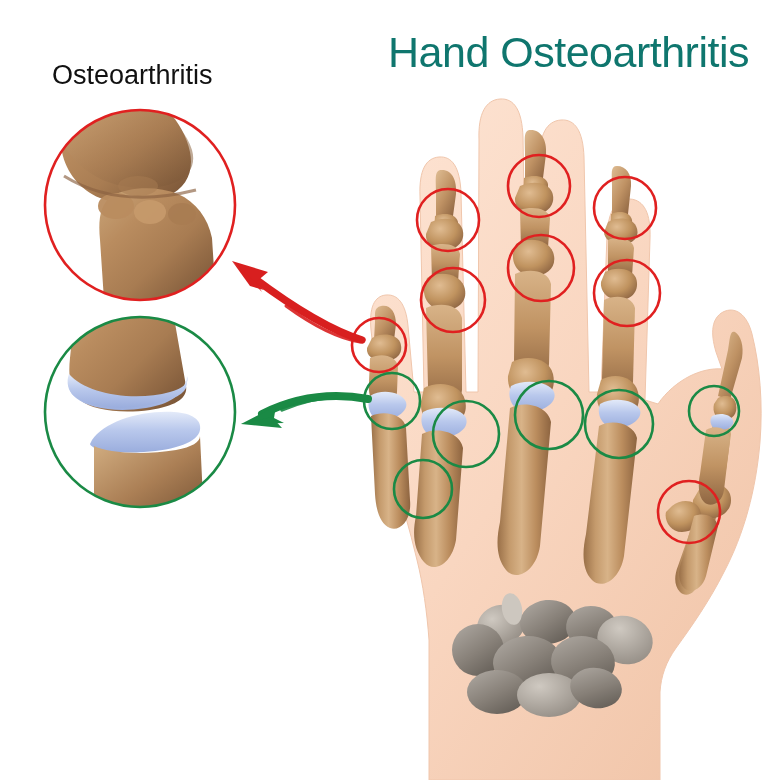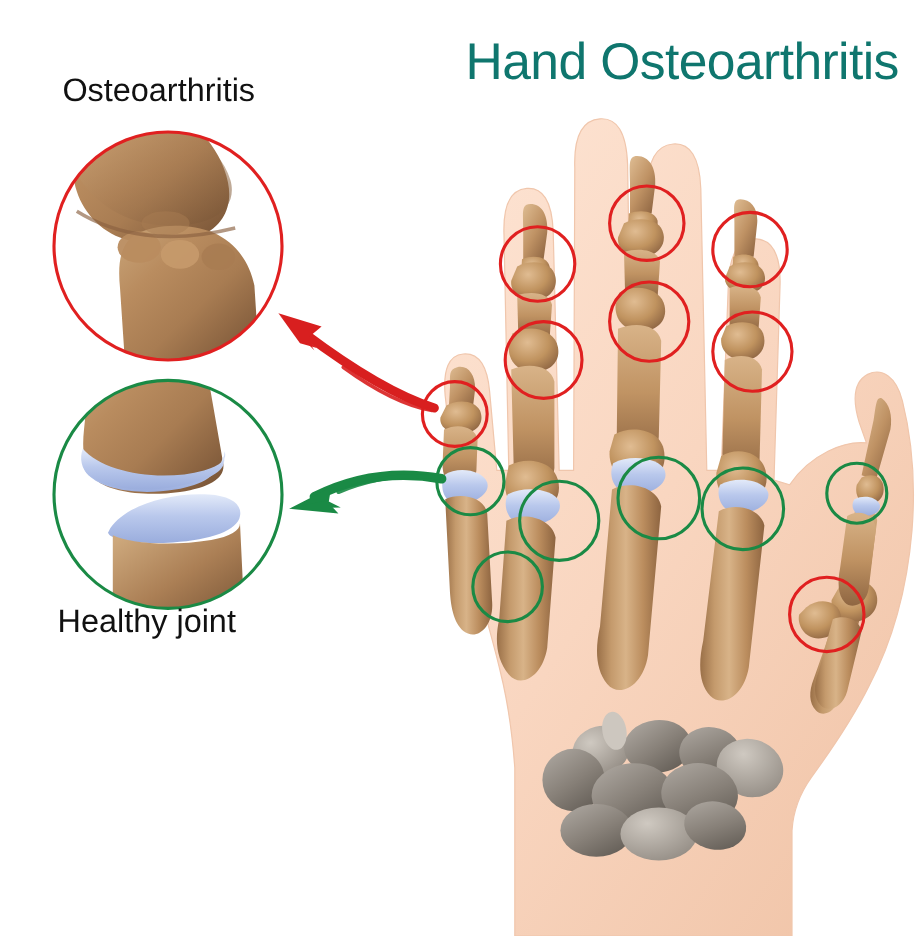--- a/index.html
+++ b/index.html
@@ -340,16 +340,15 @@
       <path d="M366,398 C336,394 306,400 282,410" stroke="#1a8a45" stroke-width="3.4" fill="none" stroke-linecap="round" opacity="0.9"></path>
       <path d="M241,424 L276,406 L274,418 L284,423 Z" fill="#1a8a45"></path>
       <path d="M241,424 L282,428 L272,417 Z" fill="#1a8a45"></path>
     </g>
   </svg>
 
   <div class="txt" id="title">Hand Osteoarthritis</div>
 
   <div class="txt" id="lbl-oa">Osteoarthritis</div>
 
-  <div class="txt" id="lbl-healthy">Healthy joint</div>
 
 
 </div>
 
 </body></html>

